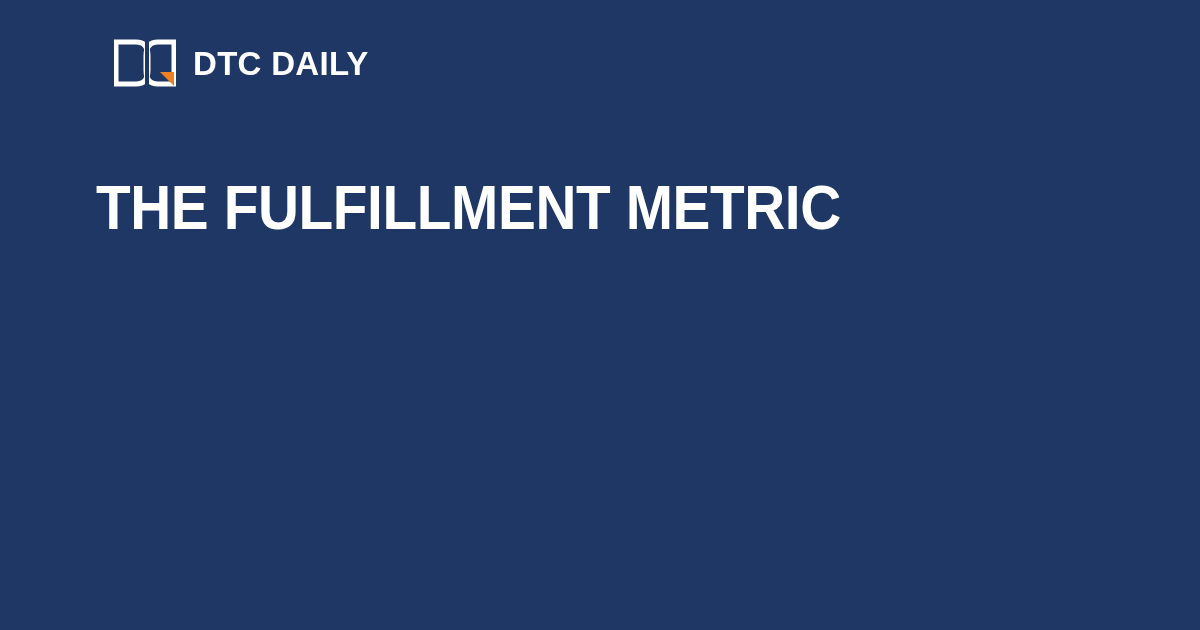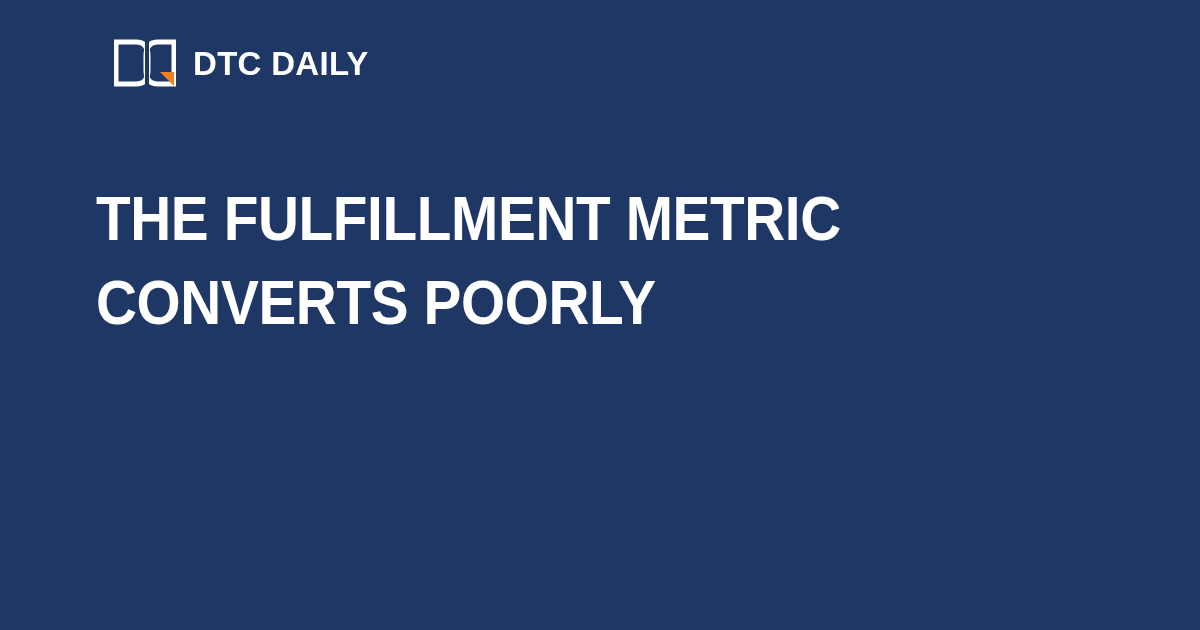--- a/index.html
+++ b/index.html
@@ -47,21 +47,21 @@
     position:absolute;
     left:96px;
     top:176px;
     width:1060px;
   }
 
   .hl-line {
     position:relative;
     height:84px;
     display:flex;
-    align-items:center;
+    align-items:flex-start;
     white-space:nowrap;
   }
 
   .hl-text {
     position:relative;
     z-index:2;
     color:#ffffff;
     font-size:63px;
     font-weight:bold;
     line-height:1;
@@ -120,17 +120,14 @@
 </div>
 
 <div class="headline">
 
   <div class="hl-line hl-line-1">
     <span class="hl-text">THE FULFILLMENT METRIC</span>
   </div>
 
 
 
-  <div class="hl-line hl-line-4">
-    <span class="hl-text">CONVERTS POORLY</span>
-  </div>
 
 </div>
 
 </body></html>

